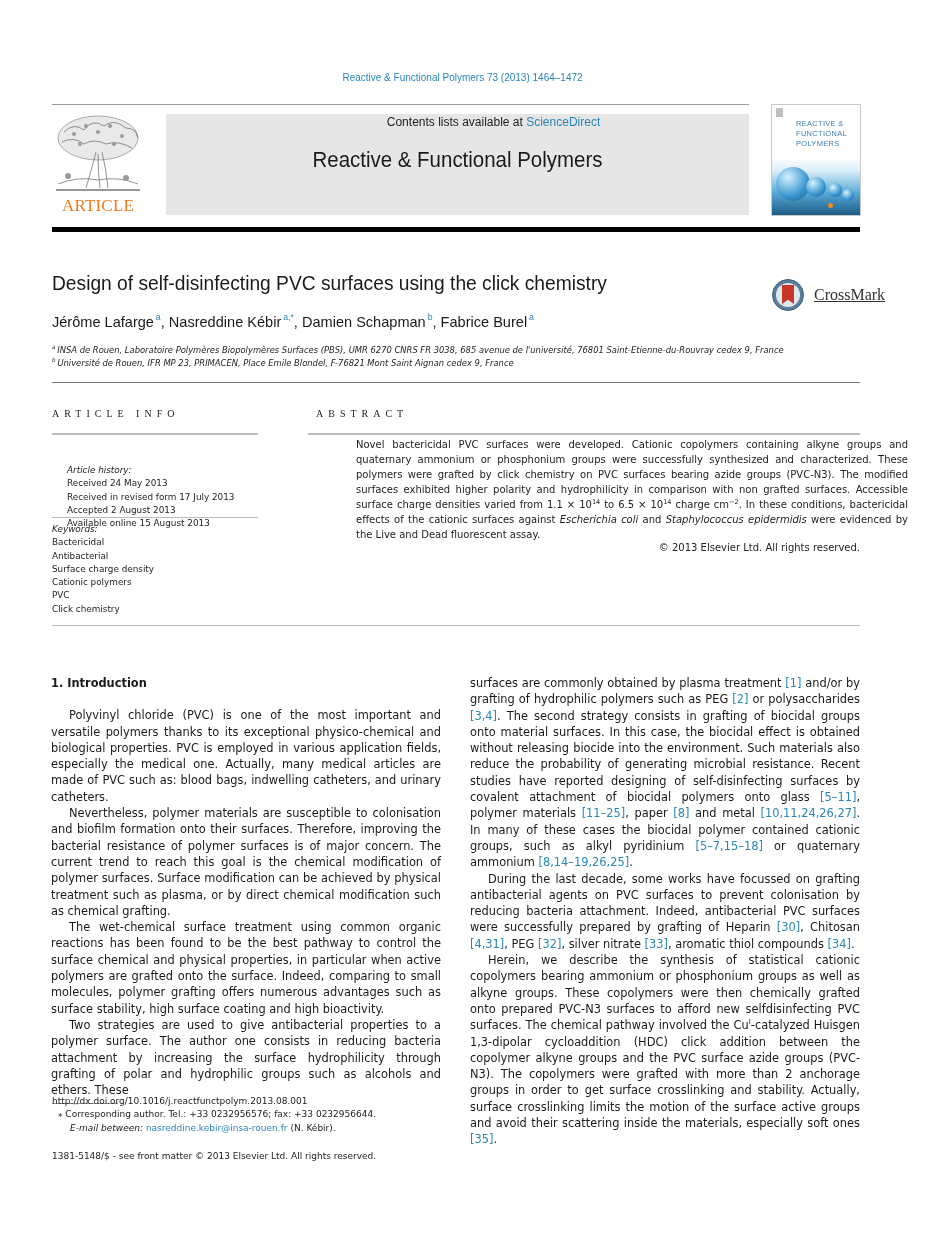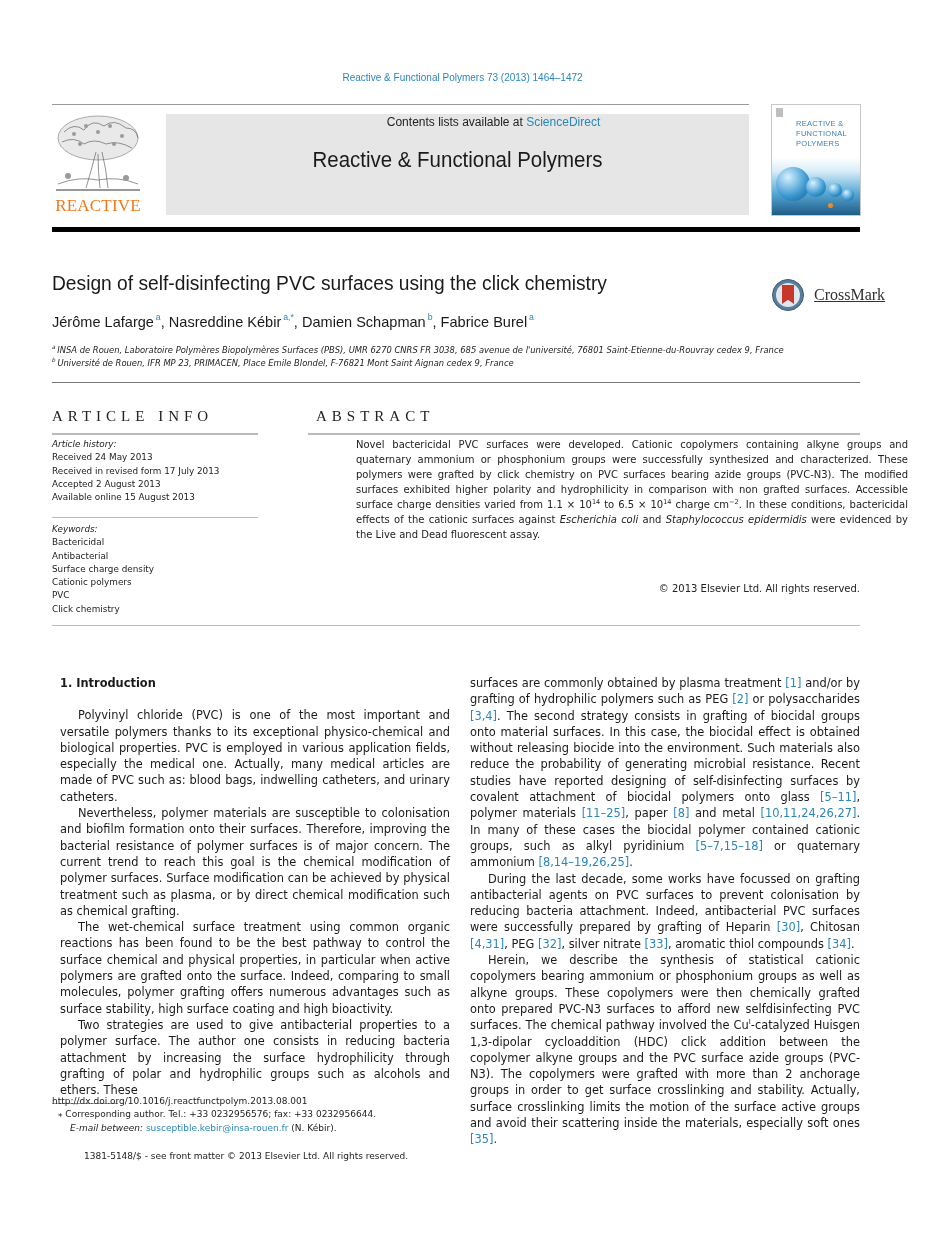--- a/index.html
+++ b/index.html
@@ -32,49 +32,49 @@
   .cm-ribbon { position: absolute; top: 5px; left: 9px; width: 12px; height: 19px; background: #c7382b; clip-path: polygon(0 0, 100% 0, 100% 100%, 50% 78%, 0 100%); }
   .cm-text { margin-left: 10px; font-family: "Liberation Serif", serif; font-size: 16px; color: #333; text-decoration: underline; }
 
   .authors { top: 312px; left: 52px; font-family: "Liberation Sans", sans-serif; font-size: 15px; color: #1a1a1a; white-space: nowrap; transform: scaleX(0.97); transform-origin: left; }
   .authors sup { font-size: 9px; color: #2a86b8; vertical-align: 7px; margin-left: 2px; }
   .affil { left: 52px; font-family: "DejaVu Sans", sans-serif; font-style: italic; font-size: 9px; color: #222; white-space: nowrap; transform: scaleX(0.93); transform-origin: left; }
   .affil sup { font-size: 6px; vertical-align: 4px; margin-right: 2px; }
 
   .mid-rule { top: 382px; left: 52px; width: 808px; height: 1px; background: #777; }
 
-  .sec-head { font-family: "Liberation Serif", serif; font-size: 15px; letter-spacing: 5px; color: #222; }
+  .sec-head { font-family: "Liberation Serif", serif; font-size: 10px; letter-spacing: 5px; color: #222; }
   .info-head { top: 408px; left: 52px; }
   .abstract-head { top: 408px; left: 308px; margin-left: 8px; }
   .info-rule { left: 52px; width: 206px; height: 2px; background: #bbb; }
   .abstract-rule { top: 433px; left: 308px; width: 552px; height: 2px; background: #bbb; }
 
   .info-block { left: 52px; width: 206px; font-family: "DejaVu Sans", sans-serif; font-size: 9.3px; line-height: 13.3px; color: #222; }
   .info-block .lbl { font-style: italic; }
   .info-block div { white-space: nowrap; transform: scaleX(0.95); transform-origin: left; }
 
   .abstract { top: 437px; left: 308px; width: 552px; font-family: "DejaVu Sans", sans-serif; font-size: 10px; line-height: 15px; color: #222; text-align: justify; margin-left: 48px; }
   .abstract sup { font-size: 6.5px; vertical-align: 4px; line-height: 0; }
-  .copyright { top: 542px; left: 308px; width: 552px; text-align: right; font-family: "DejaVu Sans", sans-serif; font-size: 10px; color: #222; margin-top: 41px; }
+  .copyright { top: 542px; left: 308px; width: 552px; text-align: right; font-family: "DejaVu Sans", sans-serif; font-size: 10px; color: #222; }
 
   .end-rule { top: 625px; left: 52px; width: 808px; height: 1px; background: #bbb; }
 
   .col { font-family: "DejaVu Sans", sans-serif; font-size: 11.4px; line-height: 16.3px; color: #1a1a1a; text-align: justify; }
-  .col-left { top: 675px; left: 60px; width: 390px; }
+  .col-left { top: 675px; left: 51px; width: 390px; }
   .col-right { top: 675px; left: 470px; width: 390px; }
   .col p { margin: 0; text-indent: 18px; }
   .col p.noindent { text-indent: 0; }
   .sec-title { font-weight: bold; font-size: 11.4px; margin: 0 0 16px 0; }
   .col sup { font-size: 7px; vertical-align: 5px; line-height: 0; }
 
   .fn-rule { top: 1103px; left: 52px; width: 66px; height: 1px; background: #999; }
   .footnote { left: 52px; font-family: "DejaVu Sans", sans-serif; font-size: 9px; line-height: 14px; color: #222; white-space: nowrap; }
   .fn-star { top: 1107px; }
   .fn-mail { top: 1121px; left: 70px; }
-  .front-matter { top: 1149px; margin-left: 32px; }
+  .front-matter { top: 1149px; }
   .doi { top: 1094px; }
 </style>
 </head>
 <body>
 
 <div class="abs journal-ref link">Reactive &amp; Functional Polymers 73 (2013) 1464–1472</div>
 <div class="abs top-rule"></div>
 
 <div class="abs elsevier-logo">
   <svg width="92" height="84" viewBox="0 0 92 84" style="position:absolute;top:0;left:0;">
@@ -91,21 +91,21 @@
         <circle cx="34" cy="14" r="2"></circle>
         <circle cx="58" cy="14" r="2"></circle>
       <circle cx="70" cy="24" r="2"></circle>
         <circle cx="28" cy="32" r="2"></circle>
         <circle cx="62" cy="32" r="2"></circle>
       <circle cx="46" cy="20" r="2"></circle>
         <circle cx="16" cy="64" r="3"></circle>
         <circle cx="74" cy="66" r="3"></circle>
     </g>
   </svg>
-  <div class="elsevier-word">REACTIVE</div>
+  <div class="elsevier-word">ARTICLE</div>
 </div>
 
 <div class="abs banner">
   <div class="contents-line">
     <span>Contents lists available at </span><span class="link">ScienceDirect</span>
   </div>
   <div class="banner-title">Reactive &amp; Functional Polymers</div>
 </div>
 
 <div class="abs cover">
@@ -140,21 +140,21 @@
   <sup>a</sup><span>INSA de Rouen, Laboratoire Polymères Biopolymères Surfaces (PBS), UMR 6270 CNRS FR 3038, 685 avenue de l'université, 76801 Saint-Etienne-du-Rouvray cedex 9, France</span>
 </div>
 <div class="abs affil" style="top:356px;">
   <sup>b</sup><span>Université de Rouen, IFR MP 23, PRIMACEN, Place Emile Blondel, F-76821 Mont Saint Aignan cedex 9, France</span>
 </div>
 
 <div class="abs mid-rule"></div>
 
 <div class="abs sec-head info-head">ARTICLE INFO</div>
 <div class="abs info-rule" style="top:433px;"></div>
-<div class="abs info-block" style="top:437px;">
+<div class="abs info-block" style="top:463px;margin-left:15px;">
   <div class="lbl">Article history:</div>
   <div>Received 24 May 2013</div>
   <div>Received in revised form 17 July 2013</div>
   <div>Accepted 2 August 2013</div>
   <div>Available online 15 August 2013</div>
 </div>
 <div class="abs info-rule" style="top:517px;height:1px;"></div>
 <div class="abs info-block" style="top:522px;">
   <div class="lbl">Keywords:</div>
   <div>Bactericidal</div>
@@ -181,15 +181,15 @@
 </div>
 
 <div class="abs col col-right">
   <p class="noindent"><span>surfaces are commonly obtained by plasma treatment </span><a>[1]</a><span> and/or by grafting of hydrophilic polymers such as PEG </span><a>[2]</a><span> or polysaccharides </span><a>[3,4]</a><span>. The second strategy consists in grafting of biocidal groups onto material surfaces. In this case, the biocidal effect is obtained without releasing biocide into the environment. Such materials also reduce the probability of generating microbial resistance. Recent studies have reported designing of self-disinfecting surfaces by covalent attachment of biocidal polymers onto glass </span><a>[5–11]</a><span>, polymer materials </span><a>[11–25]</a><span>, paper </span><a>[8]</a><span> and metal </span><a>[10,11,24,26,27]</a><span>. In many of these cases the biocidal polymer contained cationic groups, such as alkyl pyridinium </span><a>[5–7,15–18]</a><span> or quaternary ammonium </span><a>[8,14–19,26,25]</a><span>.</span></p>
   <p><span>During the last decade, some works have focussed on grafting antibacterial agents on PVC surfaces to prevent colonisation by reducing bacteria attachment. Indeed, antibacterial PVC surfaces were successfully prepared by grafting of Heparin </span><a>[30]</a><span>, Chitosan </span><a>[4,31]</a><span>, PEG </span><a>[32]</a><span>, silver nitrate </span><a>[33]</a><span>, aromatic thiol compounds </span><a>[34]</a><span>.</span></p>
   <p><span>Herein, we describe the synthesis of statistical cationic copolymers bearing ammonium or phosphonium groups as well as alkyne groups. These copolymers were then chemically grafted onto prepared PVC-N3 surfaces to afford new selfdisinfecting PVC surfaces. The chemical pathway involved the Cu</span><sup>I</sup><span>-catalyzed Huisgen 1,3-dipolar cycloaddition (HDC) click addition between the copolymer alkyne groups and the PVC surface azide groups (PVC-N3). The copolymers were grafted with more than 2 anchorage groups in order to get surface crosslinking and stability. Actually, surface crosslinking limits the motion of the surface active groups and avoid their scattering inside the materials, especially soft ones </span><a>[35]</a><span>.</span></p>
 </div>
 
 <div class="abs fn-rule"></div>
 <div class="abs footnote fn-star" style="left:58px;">⁎ Corresponding author. Tel.: +33 0232956576; fax: +33 0232956644.</div>
-<div class="abs footnote fn-mail"><i>E-mail between: </i><a>susceptible.kebir@insa-rouen.fr</a><span> (N. Kébir).</span></div>
+<div class="abs footnote fn-mail"><i>E-mail between: </i><a>nasreddine.kebir@insa-rouen.fr</a><span> (N. Kébir).</span></div>
 <div class="abs footnote front-matter">1381-5148/$ - see front matter © 2013 Elsevier Ltd. All rights reserved.</div>
 <a class="abs footnote doi">http://dx.doi.org/10.1016/j.reactfunctpolym.2013.08.001</a>
 
 </body></html>

